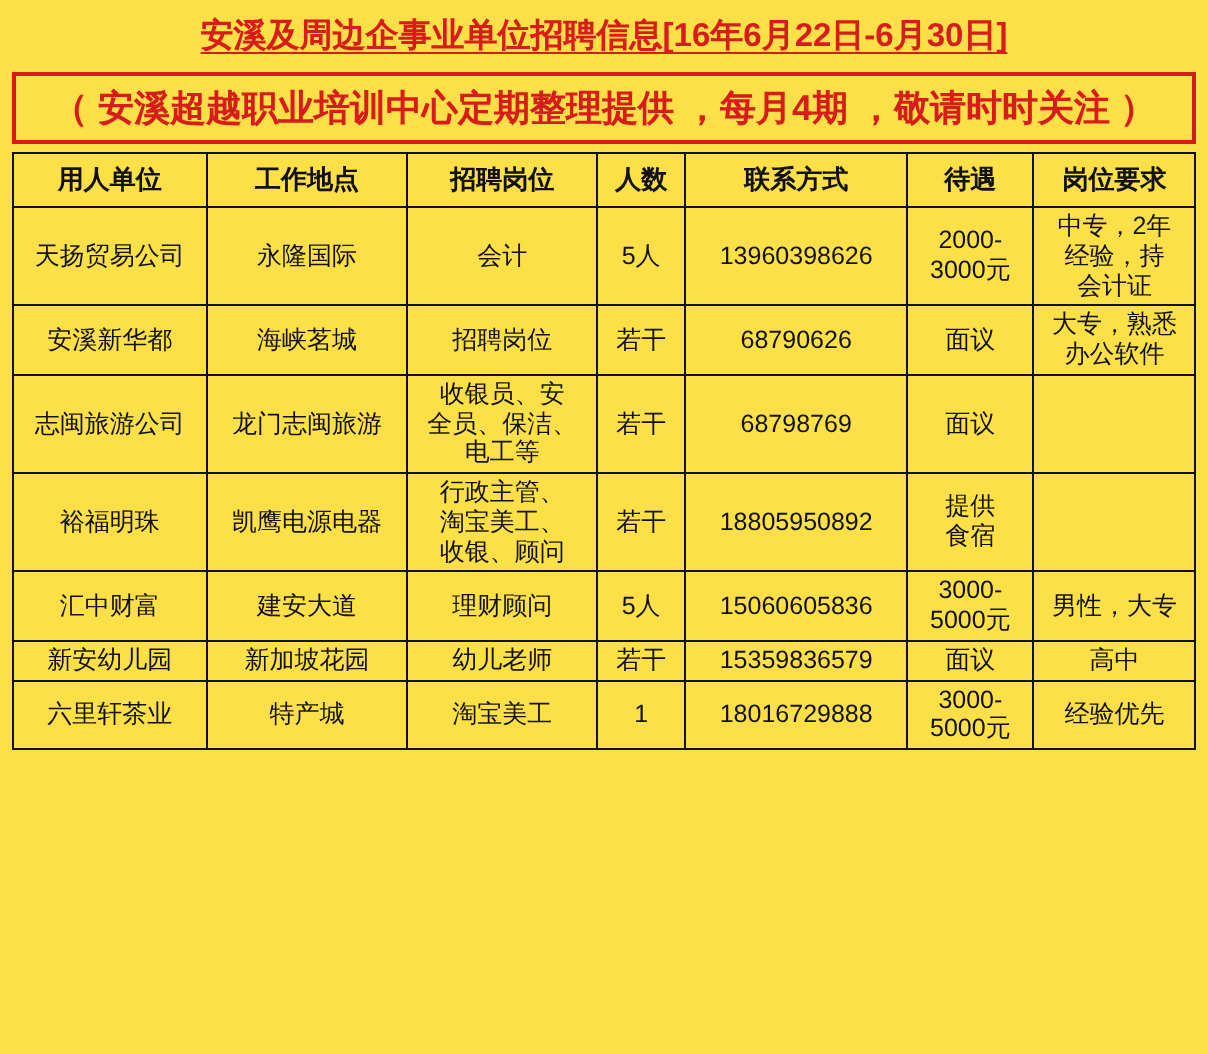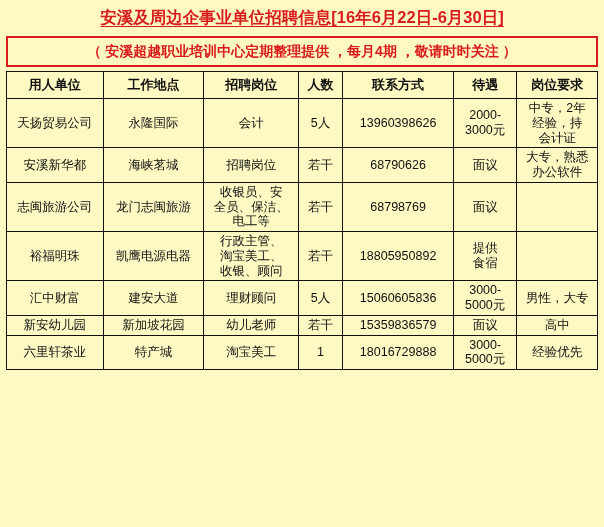--- a/index.html
+++ b/index.html
@@ -11,21 +11,21 @@
     width: 604px;
     height: 527px;
     font-family: "Liberation Sans", sans-serif;
     overflow: hidden;
   }
   .page {
     width: 604px;
     height: 527px;
     box-sizing: border-box;
     position: relative;
-    background: #fef9c3;
+    background: #fde047;
   }
   .title-bar {
     text-align: center;
     padding: 7px 0 4px 0;
   }
   .title-text {
     display: inline-block;
     color: #d81b1b;
     font-size: 16.5px;
     font-weight: bold;
@@ -34,21 +34,21 @@
     text-underline-offset: 3px;
   }
   .subtitle-box {
     margin: 3px 6px 4px 6px;
     border: 2px solid #d81b1b;
     text-align: center;
     padding: 4px 0 4px 0;
   }
   .subtitle-text {
     color: #d81b1b;
-    font-size: 14px;
+    font-size: 18px;
     font-weight: bold;
   }
   table.jobs {
     border-collapse: collapse;
     width: 592px;
     margin: 0 6px;
     table-layout: fixed;
     border-radius: 21px;
   }
   table.jobs th, table.jobs td {

